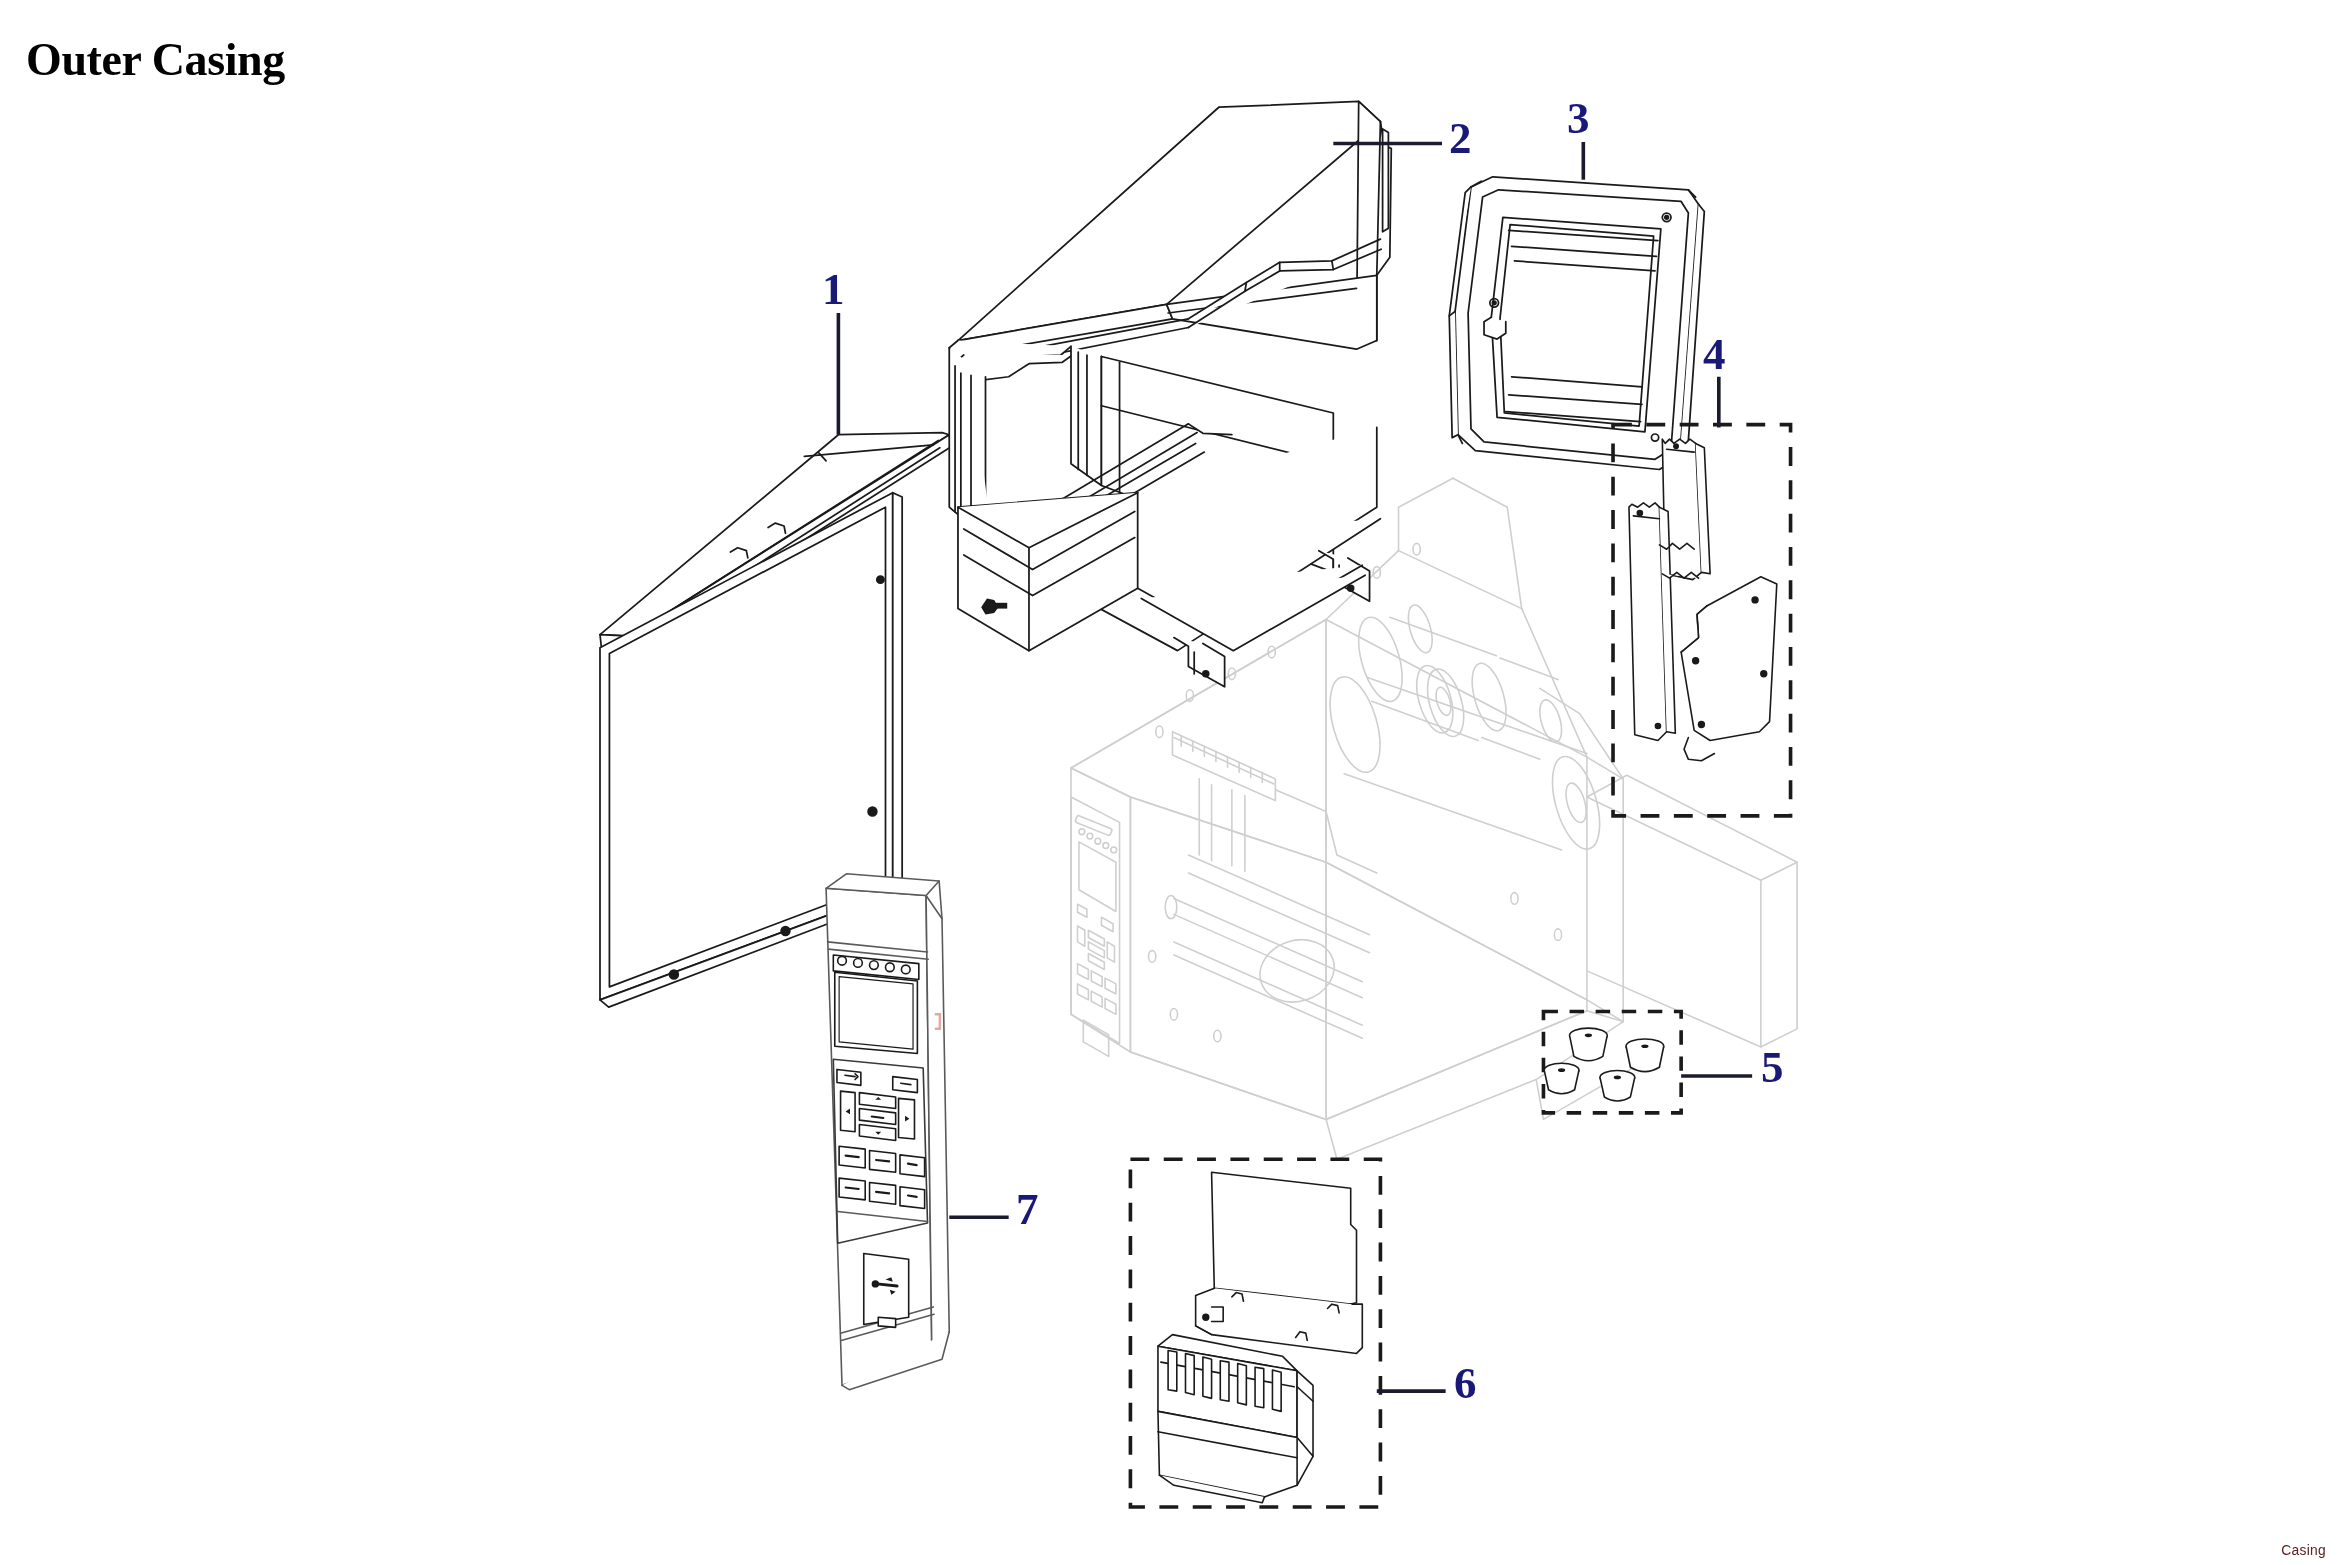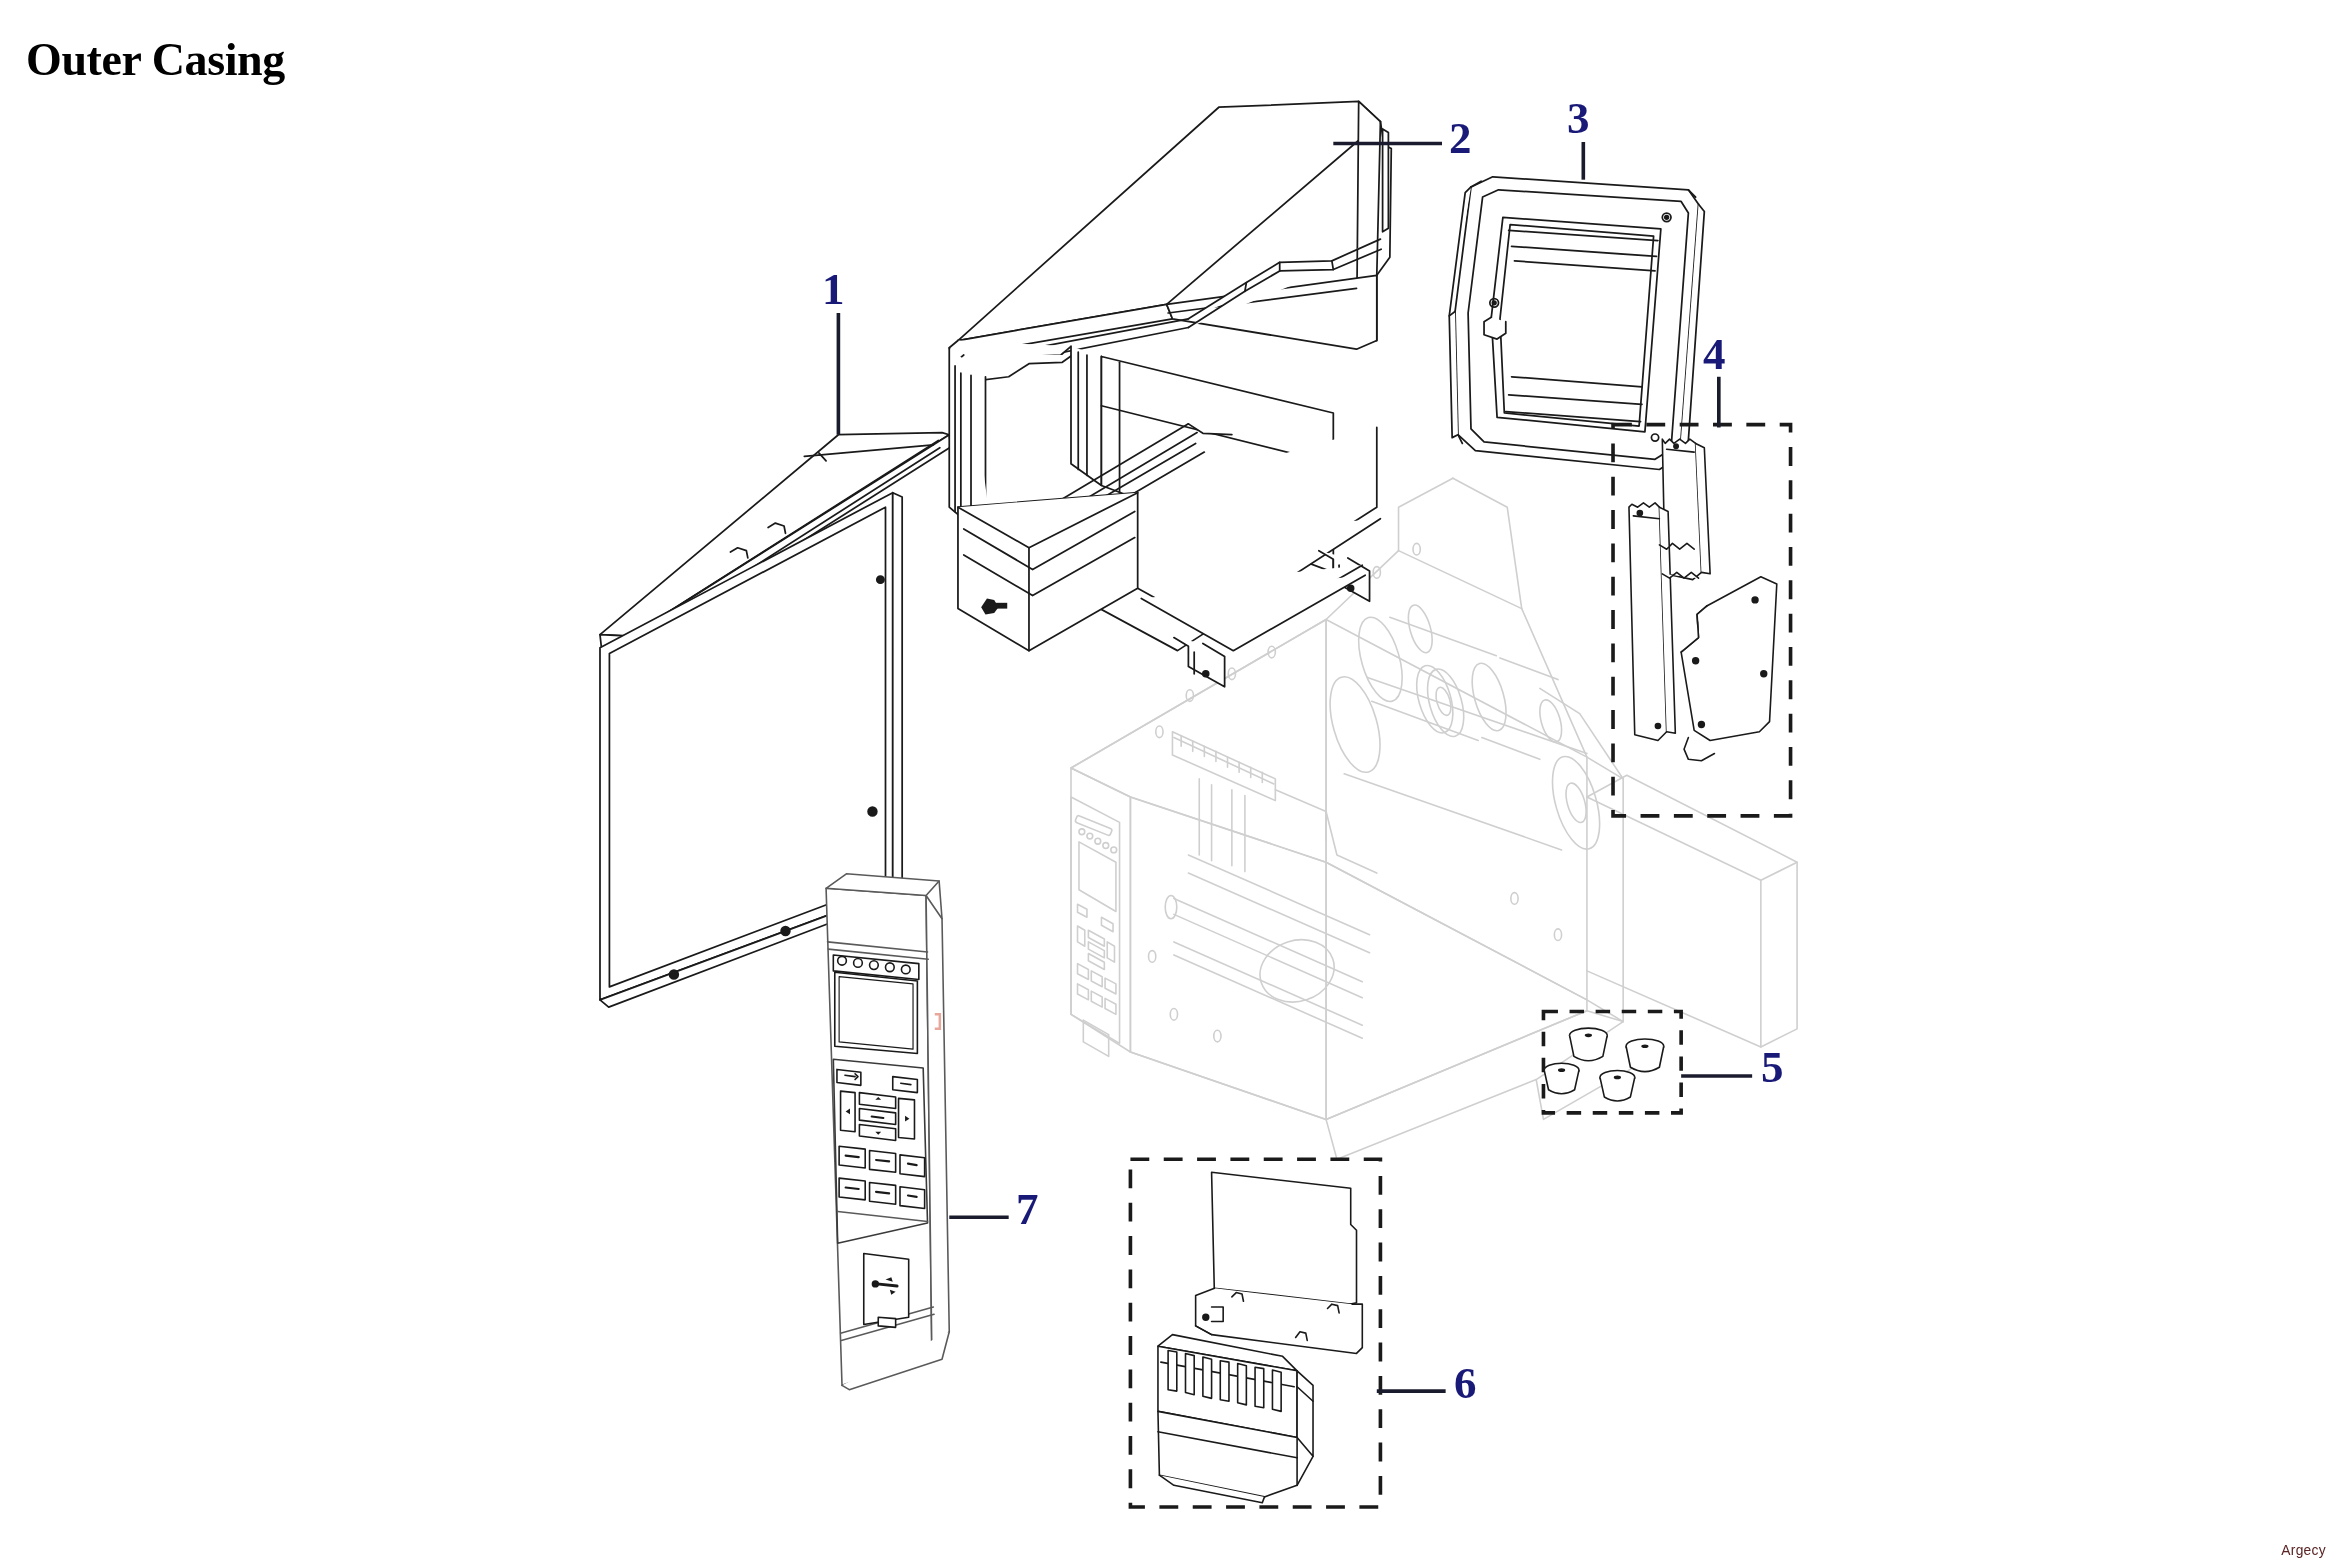--- a/index.html
+++ b/index.html
@@ -463,15 +463,15 @@
     <div class="callout" style="left:822px;top:267px">1</div>
     <div class="callout" style="left:1449px;top:116px">2</div>
     <div class="callout" style="left:1567px;top:96px">3</div>
     <div class="callout" style="left:1703px;top:332px">4</div>
     <div class="callout" style="left:1761px;top:1045px">5</div>
     <div class="callout" style="left:1454px;top:1361px">6</div>
     <div class="callout" style="left:1016px;top:1187px">7</div>
 
   </div>
 
-  <div id="watermark">Argecy</div>
+  <div id="watermark">Casing</div>
 </div>
 
 
 </body></html>

